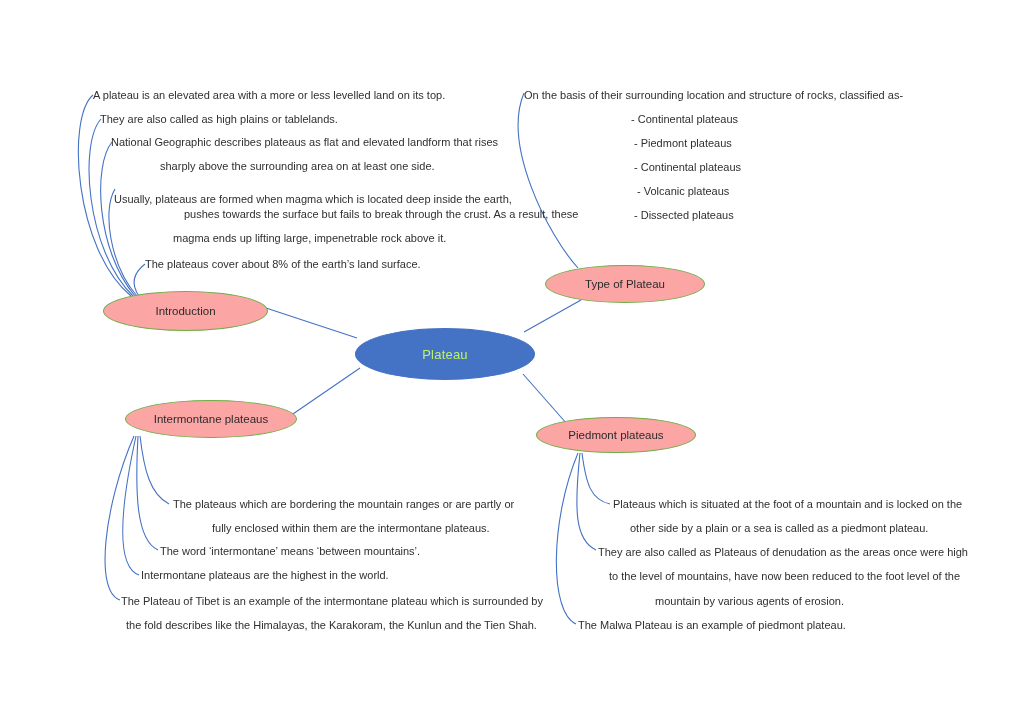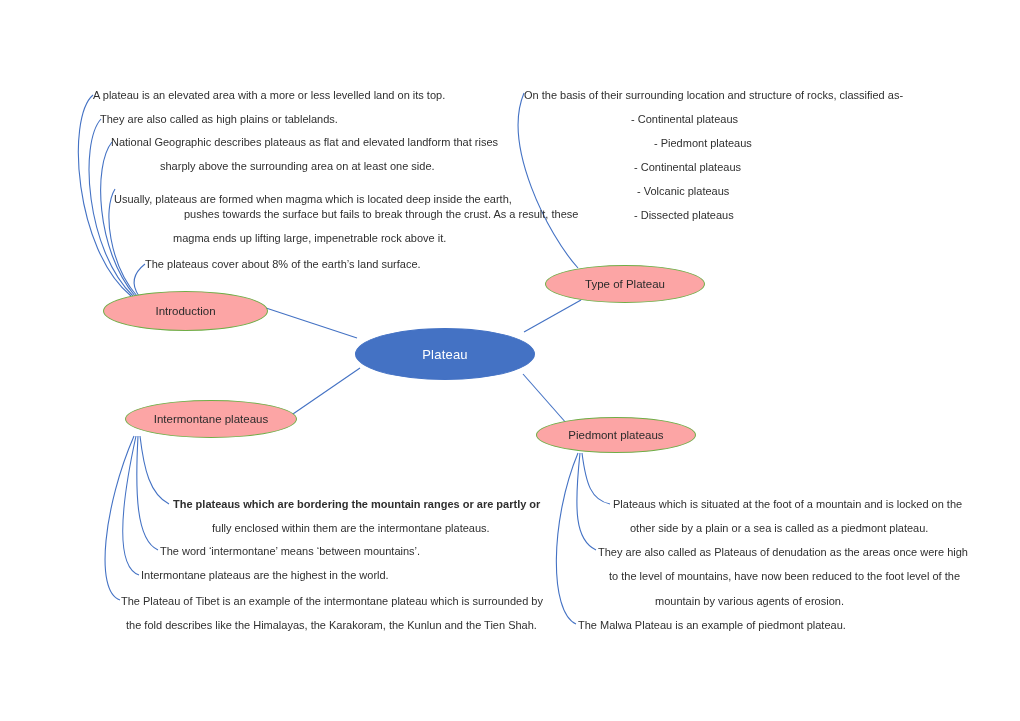--- a/index.html
+++ b/index.html
@@ -31,21 +31,21 @@
     box-sizing: border-box;
     display: flex;
     align-items: center;
     justify-content: center;
     text-align: center;
     border-radius: 50%;
   }
   .node-center {
     background: #4472c4;
     border: 1px solid #4472c4;
-    color: #ffffff;
+    color: #bef264;
     font-size: 13px;
     letter-spacing: 0.2px;
   }
   .node-branch {
     background: #fca5a5;
     border: 1.4px solid #70ad47;
     color: #2b2b2b;
     font-size: 11.5px;
   }
   .txt {
@@ -112,26 +112,26 @@
   <div class="txt" style="left:100px; top:112px;">They are also called as high plains or tablelands.</div>
   <div class="txt" style="left:111px; top:135px;">National Geographic describes plateaus as flat and elevated landform that rises</div>
   <div class="txt" style="left:160px; top:159px;">sharply above the surrounding area on at least one side.</div>
   <div class="txt" style="left:114px; top:192px;">Usually, plateaus are formed when magma which is located deep inside the earth,</div>
   <div class="txt" style="left:149px; top:207px;margin-left:35px;">pushes towards the surface but fails to break through the crust. As a result, these</div>
   <div class="txt" style="left:173px; top:231px;">magma ends up lifting large, impenetrable rock above it.</div>
   <div class="txt" style="left:145px; top:257px;">The plateaus cover about 8% of the earth’s land surface.</div>
 
   <div class="txt" style="left:524px; top:88px;">On the basis of their surrounding location and structure of rocks, classified as-</div>
   <div class="txt" style="left:631px; top:112px;">- Continental plateaus</div>
-  <div class="txt" style="left:634px; top:136px;margin-left:20px;">- Piedmont plateaus</div>
+  <div class="txt" style="left:634px; top:136px;">- Piedmont plateaus</div>
   <div class="txt" style="left:634px; top:160px;">- Continental plateaus</div>
   <div class="txt" style="left:637px; top:184px;">- Volcanic plateaus</div>
   <div class="txt" style="left:634px; top:208px;">- Dissected plateaus</div>
 
-  <div class="txt" style="left:173px; top:497px;font-weight:bold;">The plateaus which are bordering the mountain ranges or are partly or</div>
+  <div class="txt" style="left:173px; top:497px;">The plateaus which are bordering the mountain ranges or are partly or</div>
   <div class="txt" style="left:212px; top:521px;">fully enclosed within them are the intermontane plateaus.</div>
   <div class="txt" style="left:160px; top:544px;">The word ‘intermontane’ means ‘between mountains’.</div>
   <div class="txt" style="left:141px; top:568px;">Intermontane plateaus are the highest in the world.</div>
   <div class="txt" style="left:121px; top:594px;">The Plateau of Tibet is an example of the intermontane plateau which is surrounded by</div>
   <div class="txt" style="left:126px; top:618px;">the fold describes like the Himalayas, the Karakoram, the Kunlun and the Tien Shah.</div>
 
   <div class="txt" style="left:613px; top:497px;">Plateaus which is situated at the foot of a mountain and is locked on the</div>
   <div class="txt" style="left:630px; top:521px;">other side by a plain or a sea is called as a piedmont plateau.</div>
   <div class="txt" style="left:598px; top:545px;">They are also called as Plateaus of denudation as the areas once were high</div>
   <div class="txt" style="left:609px; top:569px;">to the level of mountains, have now been reduced to the foot level of the</div>

